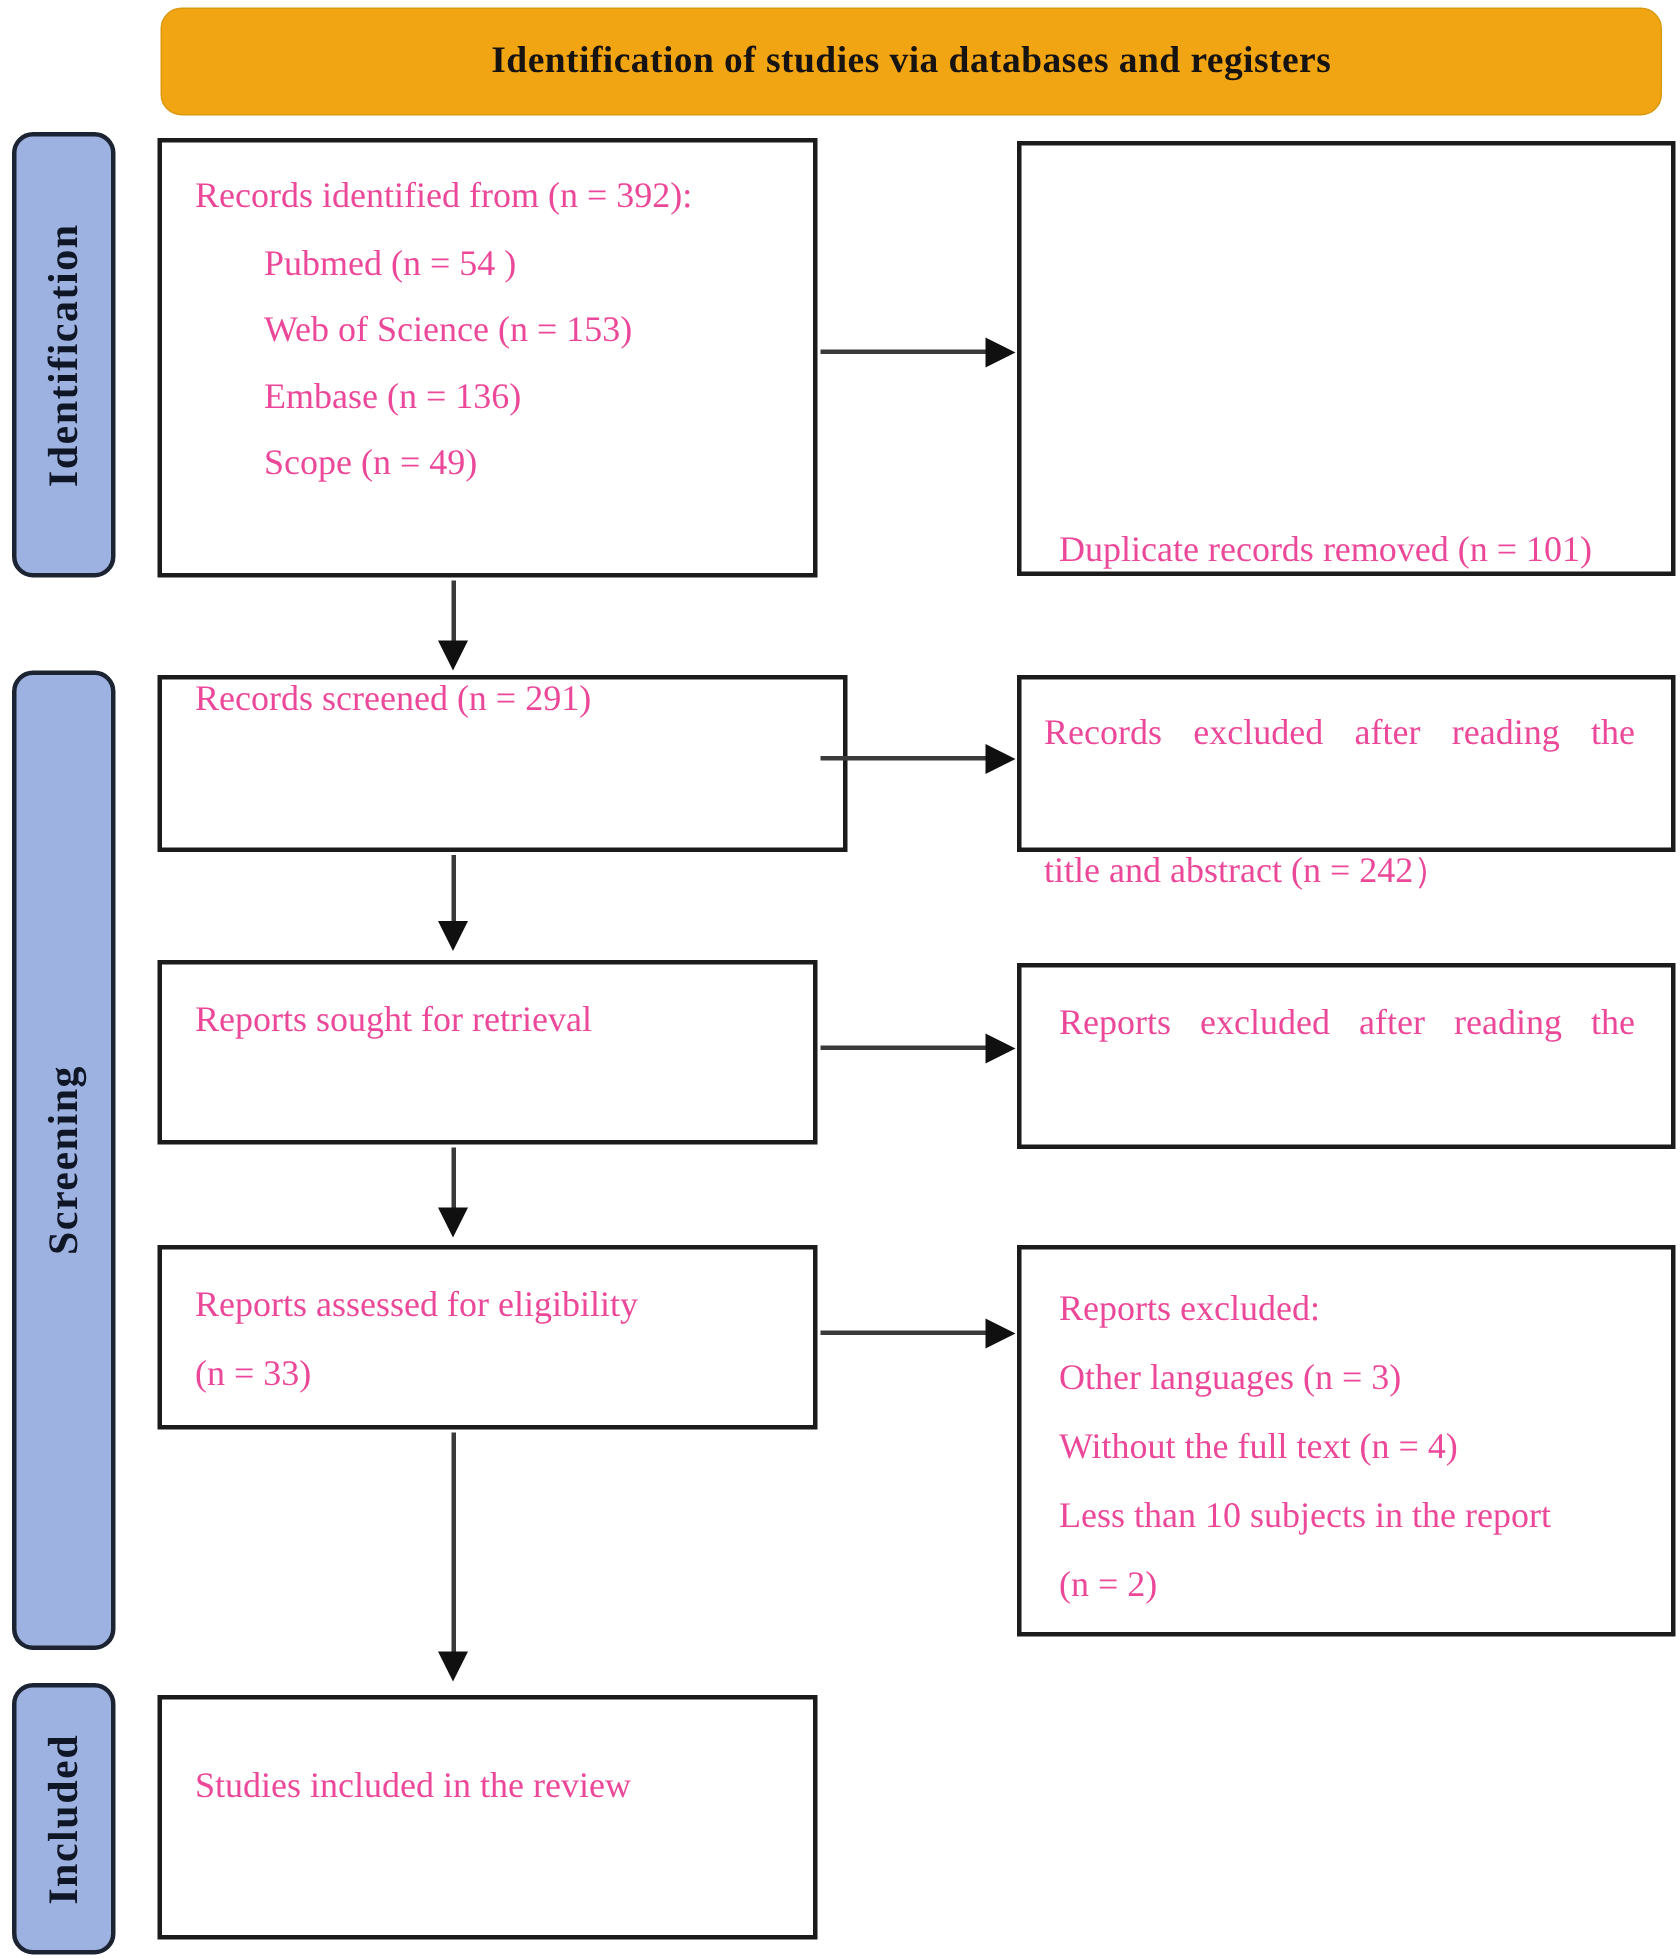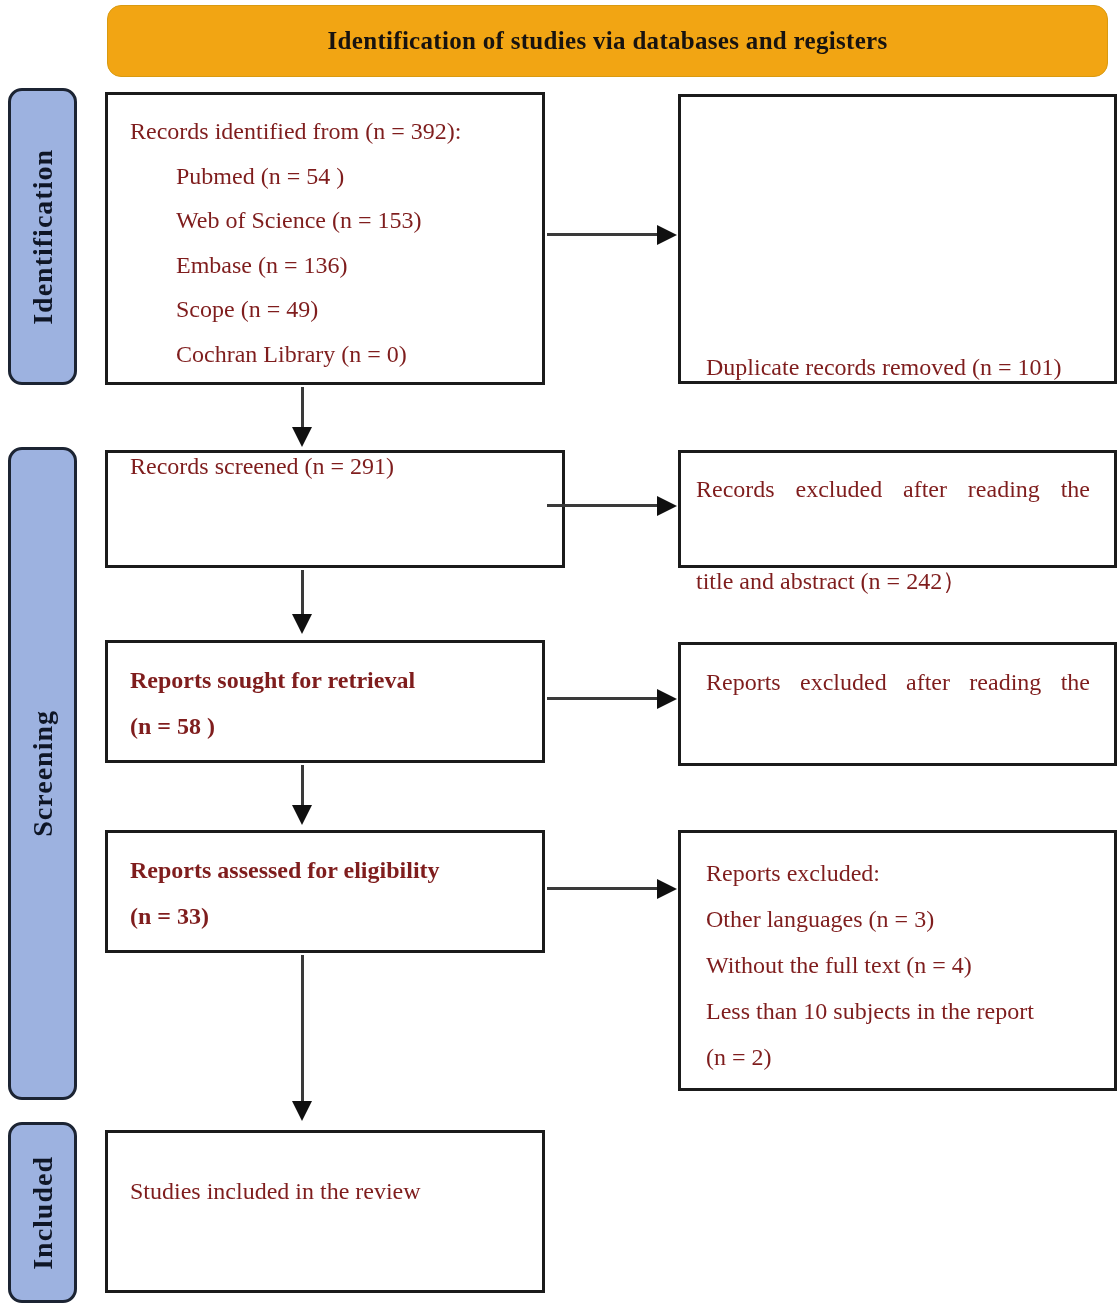--- a/index.html
+++ b/index.html
@@ -33,37 +33,37 @@
     font-weight:bold; font-size:28px; color:#0F1626; letter-spacing:1px;
   }
   .s-ident  { top:88px;   height:297px; }
   .s-screen { top:447px;  height:653px; }
   .s-incl   { top:1122px; height:181px; }
 
   
   .fbox {
     position:absolute; background:#fff;
     border:3px solid var(--box-border,#1B1B1B);
-    font-size:24px; color:#7f1d1d;
+    font-size:24px; color:#ec4899;
   }
   .b1 { left:105px; top:92px;  width:440px; height:293px; padding:14px 14px 0 22px; }
   .b1 .ln { line-height:44.5px; white-space:nowrap; }
   .b1 .indent { padding-left:46px; }
 
   .r1 { left:678px; top:94px;  width:439px; height:290px; display:flex; align-items:flex-end; padding-left:25px; }
   .r1 .ln { white-space:nowrap; }
 
   .b2 { left:105px; top:450px; width:460px; height:118px; display:flex; padding-left:22px; }
   .b2 .ln { white-space:nowrap; }
 
   .r2 { left:678px; top:450px; width:439px; height:118px; padding:13px 24px 0 15px; }
   .r2 .ln, .r3 .ln { display:block; line-height:46px; }
 
   .b3 { left:105px; top:640px; width:440px; height:123px; padding:14px 0 0 22px; }
-  .b3 .ln, .b4 .ln { line-height:46px; white-space:nowrap;font-weight:bold; }
+  .b3 .ln, .b4 .ln { line-height:46px; white-space:nowrap; }
 
   .r3 { left:678px; top:642px; width:439px; height:124px; padding:14px 24px 0 25px; }
 
   .b4 { left:105px; top:830px; width:440px; height:123px; padding:14px 0 0 22px; }
 
   .r4 { left:678px; top:830px; width:439px; height:261px; padding:17px 18px 0 25px; }
   .r4 .ln { line-height:46px; white-space:nowrap; }
 
   .b5 { left:105px; top:1130px; width:440px; height:163px; padding:34px 0 0 22px; }
   .b5 .ln { line-height:48px; white-space:nowrap; }
@@ -111,39 +111,37 @@
   <div class="stage s-incl">
     <span class="vtext">Included</span>
   </div>
 
   <div class="fbox b1">
     <div class="ln">Records identified from (n = 392):</div>
     <div class="ln indent">Pubmed (n = 54 )</div>
     <div class="ln indent">Web of Science (n = 153)</div>
     <div class="ln indent">Embase (n = 136)</div>
     <div class="ln indent">Scope (n = 49)</div>
-    <div class="ln indent">Cochran Library (n = 0)</div>
   </div>
 
   <div class="fbox r1">
     <span class="ln">Duplicate records removed (n = 101)</span>
   </div>
 
   <div class="fbox b2">
     <span class="ln">Records screened (n = 291)</span>
   </div>
 
   <div class="fbox r2">
     <span class="ln jline">Records excluded after reading the</span>
     <span class="ln">title and abstract (n = 242）</span>
   </div>
 
   <div class="fbox b3">
     <div class="ln">Reports sought for retrieval</div>
-    <div class="ln">(n = 58 )</div>
   </div>
 
   <div class="fbox r3">
     <span class="ln jline">Reports excluded after reading the</span>
   </div>
 
   <div class="fbox b4">
     <div class="ln">Reports assessed for eligibility</div>
     <div class="ln">(n = 33)</div>
   </div>

